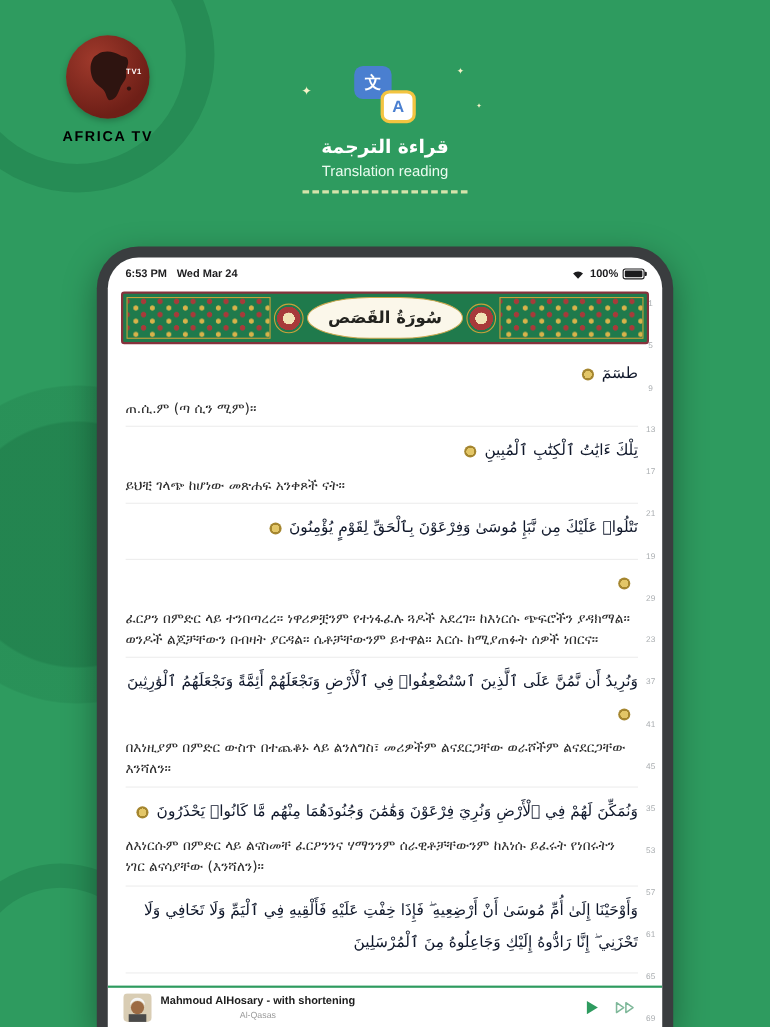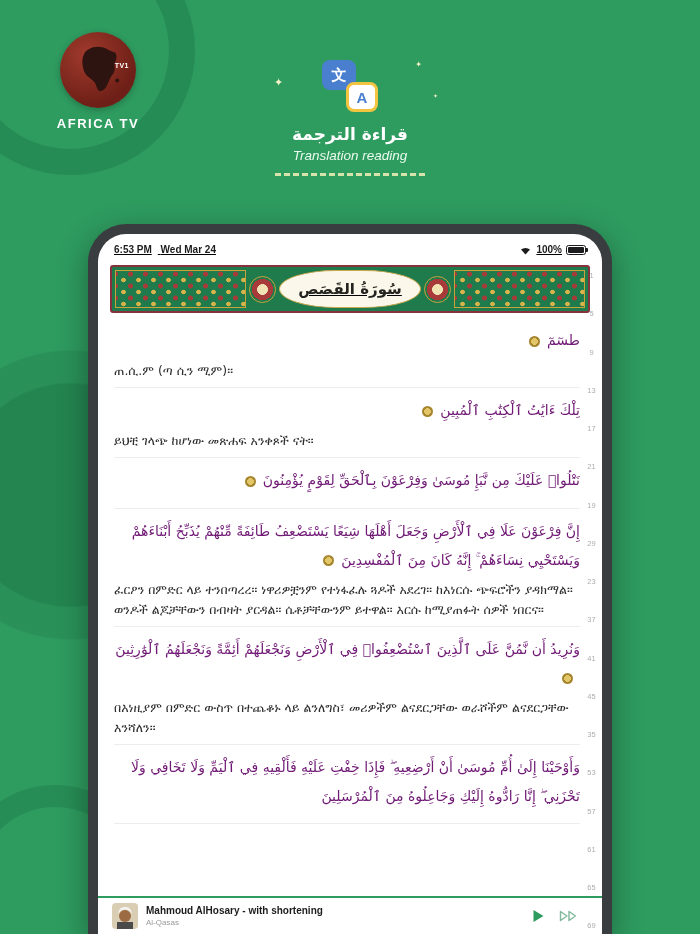--- a/index.html
+++ b/index.html
@@ -19,50 +19,50 @@
             background:radial-gradient(circle, rgba(13,86,48,.32) 0 54%, rgba(13,86,48,.14) 55% 70%, transparent 71%); }
   .deco-3 { left:-45px; top:785px; width:200px; height:200px; border:22px solid rgba(13,86,48,.2); }
 
   
   .brand { position:absolute; left:38px; top:32px; width:120px; text-align:center; }
   .brand-circle { width:76px; height:76px; margin:0 auto; border-radius:50%;
     background:radial-gradient(circle at 35% 30%, #a03a2c, #6e1f17 70%);
     position:relative; box-shadow:0 2px 6px rgba(0,0,0,.25); }
   .brand-circle svg { position:absolute; left:10px; top:8px; }
   .brand-tv { position:absolute; right:7px; top:30px; color:#fff; font-size:7px; font-weight:bold; letter-spacing:.5px; }
-  .brand-name { margin-top:8px; font-size:13px; font-weight:bold; letter-spacing:1.5px; color:#ffffff; }
+  .brand-name { margin-top:8px; font-size:13px; font-weight:bold; letter-spacing:1.5px; color:#000000; }
 
   
   .hero { position:absolute; left:0; top:58px; width:700px; text-align:center; color:#fff; }
   .ticon { position:relative; width:60px; height:56px; margin:0 auto; }
   .bubble-back { position:absolute; left:2px; top:2px; width:34px; height:30px; background:#4a7fd0;
     border-radius:8px; color:#fff; font-size:15px; font-weight:bold; display:flex; align-items:center; justify-content:center; }
   .bubble-front { position:absolute; right:2px; bottom:2px; width:32px; height:30px; background:#fff;
     border:3px solid #f3c440; border-radius:8px; color:#4a7fd0; font-size:15px; font-weight:bold;
     display:flex; align-items:center; justify-content:center; }
   .sparkle { position:absolute; color:#f6f3c8; font-size:11px; }
   .sp1 { left:-46px; top:18px; }
   .sp2 { right:-42px; top:2px; font-size:8px; }
   .sp3 { right:-58px; top:34px; font-size:6px; }
   .title-ar { margin-top:10px; font-size:17px; font-weight:bold; font-family:"DejaVu Sans", sans-serif; }
-  .title-en { margin-top:4px; font-size:13.5px; color:#eafbef;font-style:italic; }
+  .title-en { margin-top:4px; font-size:13.5px; color:#eafbef; }
   .dash { width:150px; margin:10px auto 0; border-top:3px dashed rgba(243,240,185,.85); }
 
   
   .tablet { position:absolute; left:88px; top:224px; width:524px; height:710px;
     background:#3a3d3f; border-radius:38px 38px 0 0; padding:10px 10px 0;
     box-shadow:0 10px 30px rgba(0,0,0,.35); }
   .screen { position:relative; width:100%; height:700px; background:#fff;
-    border-radius:28px 28px 0 0; overflow:hidden;text-decoration:underline; }
+    border-radius:28px 28px 0 0; overflow:hidden; }
 
   
   .status-bar { height:26px; display:flex; align-items:center; justify-content:space-between;
     padding:4px 16px 0; font-size:10px; font-weight:bold; color:#1c1c1e; }
   .status-left span { margin-right:6px; }
-  .status-right { display:flex; align-items:flex-end; gap:4px; }
+  .status-right { display:flex; align-items:flex-start; gap:4px; }
   .battery-icon { display:inline-block; width:20px; height:10px; border:1px solid #1c1c1e;
     border-radius:2.5px; position:relative; }
   .battery-fill { position:absolute; inset:1px; background:#1c1c1e; border-radius:1px; }
   .battery-icon:after { content:""; position:absolute; right:-3px; top:2.5px; width:2px; height:4px;
     background:#1c1c1e; border-radius:0 1px 1px 0; }
 
   
   .banner { margin:5px 12px 2px; }
   .banner-frame { height:48px; display:flex; align-items:center; border:2px solid #86323c;
     border-radius:3px; background:#1f7a4c; padding:3px; }
@@ -76,36 +76,36 @@
     background:radial-gradient(circle, #f2e3b5 0 30%, #a83a3a 31% 60%, #1f7a4c 61%);
     border:1px solid #c9a23a; }
   .cartouche { width:142px; height:100%; background:#fbf7ea; border:1px solid #caa84e;
     border-radius:50% / 62%; display:flex; align-items:center; justify-content:center; }
   .surah-title { font-family:"DejaVu Sans", sans-serif; font-size:15px; font-weight:bold; color:#23231f; }
 
   
   .verses { position:absolute; top:84px; bottom:38px; left:16px; right:22px; overflow:hidden; }
   .verse-block { padding:8px 0 7px; border-bottom:1px solid #ededed; }
   .arabic { direction:rtl; text-align:right; font-family:"DejaVu Sans", sans-serif;
-    font-size:14px; line-height:2.05; color:#701a75; margin-bottom:6px; }
+    font-size:14px; line-height:2.05; color:#0f172a; margin-bottom:6px; }
   .ayah-marker { display:inline-block; width:11px; height:11px; border-radius:50%;
     background:radial-gradient(circle, #e3c667 0 45%, #a5862f 46%);
     margin:0 7px; vertical-align:middle; }
   .amharic { font-family:"DejaVu Sans", sans-serif; font-size:12.5px; line-height:1.55; color:#2b2b2b; }
 
   
   .rail { position:absolute; top:38px; bottom:4px; right:3px; width:15px; z-index:6;
     display:flex; flex-direction:column; justify-content:space-between; align-items:center; }
   .rail-num { font-size:7.5px; color:#a9adb0; line-height:1; }
 
   
   .player { position:absolute; left:0; right:0; bottom:0; height:38px; background:#fff;
     border-top:2px solid #2E9B5F; display:flex; align-items:center; gap:8px; padding:0 14px; z-index:5; }
   .thumb { width:26px; height:26px; border-radius:4px; overflow:hidden; flex:0 0 26px; }
-  .player-meta { display:flex; flex-direction:column; gap:2px; }
+  .player-meta { display:flex; flex-direction:column; gap:2px;text-align:center; }
   .player-title { font-size:10px; font-weight:bold; color:#1c1c1c; }
   .player-sub { font-size:8px; color:#9a9a9a; }
   .player-controls { margin-left:auto; display:flex; align-items:center; gap:14px; padding-right:10px; }
   .ctrl { display:flex; align-items:center; }
 </style>
 </head>
 <body>
 
 <div class="page">
 
@@ -177,29 +177,33 @@
   <div class="verse-block">
     <div class="arabic" dir="rtl"><span class="ar-text">تِلْكَ ءَايَٰتُ ٱلْكِتَٰبِ ٱلْمُبِينِ</span><span class="ayah-marker"></span></div>
     <div class="amharic">ይህቺ ገላጭ ከሆነው መጽሐፍ አንቀጾች ናት።</div>
   </div>
 
   <div class="verse-block">
     <div class="arabic" dir="rtl"><span class="ar-text">نَتْلُوا۟ عَلَيْكَ مِن نَّبَإِ مُوسَىٰ وَفِرْعَوْنَ بِٱلْحَقِّ لِقَوْمٍ يُؤْمِنُونَ</span><span class="ayah-marker"></span></div>
   </div>
 
   <div class="verse-block">
-    <div class="arabic" dir="rtl"><span class="ar-text">إِنَّ فِرْعَوْنَ عَلَا فِي ٱلْأَرْضِ وَجَعَلَ أَهْلَهَا شِيَعًا يَسْتَضْعِفُ طَائِفَةً مِّنْهُمْ يُذَبِّحُ أَبْنَاءَهُمْ وَيَسْتَحْيِي نِسَاءَهُمْ ۚ إِنَّهُ كَانَ مِنَ ٱلْمُفْسِدِينَ</span><span class="ayah-marker"></span></div>
+    <div class="arabic" dir="rtl"><span class="ayah-marker"></span></div>
     <div class="amharic">ፈርዖን በምድር ላይ ተንበጣረረ። ነዋሪዎቿንም የተነፋፈሉ ጓዶች አደረገ። ከእነርሱ ጭፍሮችን ያዳክማል። ወንዶች ልጆቻቸውን በብዛት ያርዳል። ሴቶቻቸውንም ይተዋል። እርሱ ከሚያጠፉት ሰዎች ነበርና።</div>
   </div>
 
   <div class="verse-block">
     <div class="arabic" dir="rtl"><span class="ar-text">وَنُرِيدُ أَن نَّمُنَّ عَلَى ٱلَّذِينَ ٱسْتُضْعِفُوا۟ فِي ٱلْأَرْضِ وَنَجْعَلَهُمْ أَئِمَّةً وَنَجْعَلَهُمُ ٱلْوَٰرِثِينَ</span><span class="ayah-marker"></span></div>
     <div class="amharic">በእነዚያም በምድር ውስጥ በተጨቆኑ ላይ ልንለግስ፣ መሪዎችም ልናደርጋቸው ወራሾችም ልናደርጋቸው እንሻለን።</div>
   </div>
 
+  <div class="verse-block">
+    <div class="arabic" dir="rtl"><span class="ar-text">وَنُمَكِّنَ لَهُمْ فِي ٱلْأَرْضِ وَنُرِيَ فِرْعَوْنَ وَهَٰمَٰنَ وَجُنُودَهُمَا مِنْهُم مَّا كَانُوا۟ يَحْذَرُونَ</span><span class="ayah-marker"></span></div>
+    <div class="amharic">ለእነርሱም በምድር ላይ ልናስመቸ ፈርዖንንና ሃማንንም ሰራዊቶቻቸውንም ከእነሱ ይፈሩት የነበሩትን ነገር ልናሳያቸው (እንሻለን)።</div>
+  </div>
 
   <div class="verse-block">
     <div class="arabic" dir="rtl"><span class="ar-text">وَأَوْحَيْنَا إِلَىٰ أُمِّ مُوسَىٰ أَنْ أَرْضِعِيهِ ۖ فَإِذَا خِفْتِ عَلَيْهِ فَأَلْقِيهِ فِي ٱلْيَمِّ وَلَا تَخَافِي وَلَا تَحْزَنِي ۖ إِنَّا رَادُّوهُ إِلَيْكِ وَجَاعِلُوهُ مِنَ ٱلْمُرْسَلِينَ</span></div>
 
   </div>
 
 </div>
 
       <div class="rail">
           <div class="rail-num">1</div>

